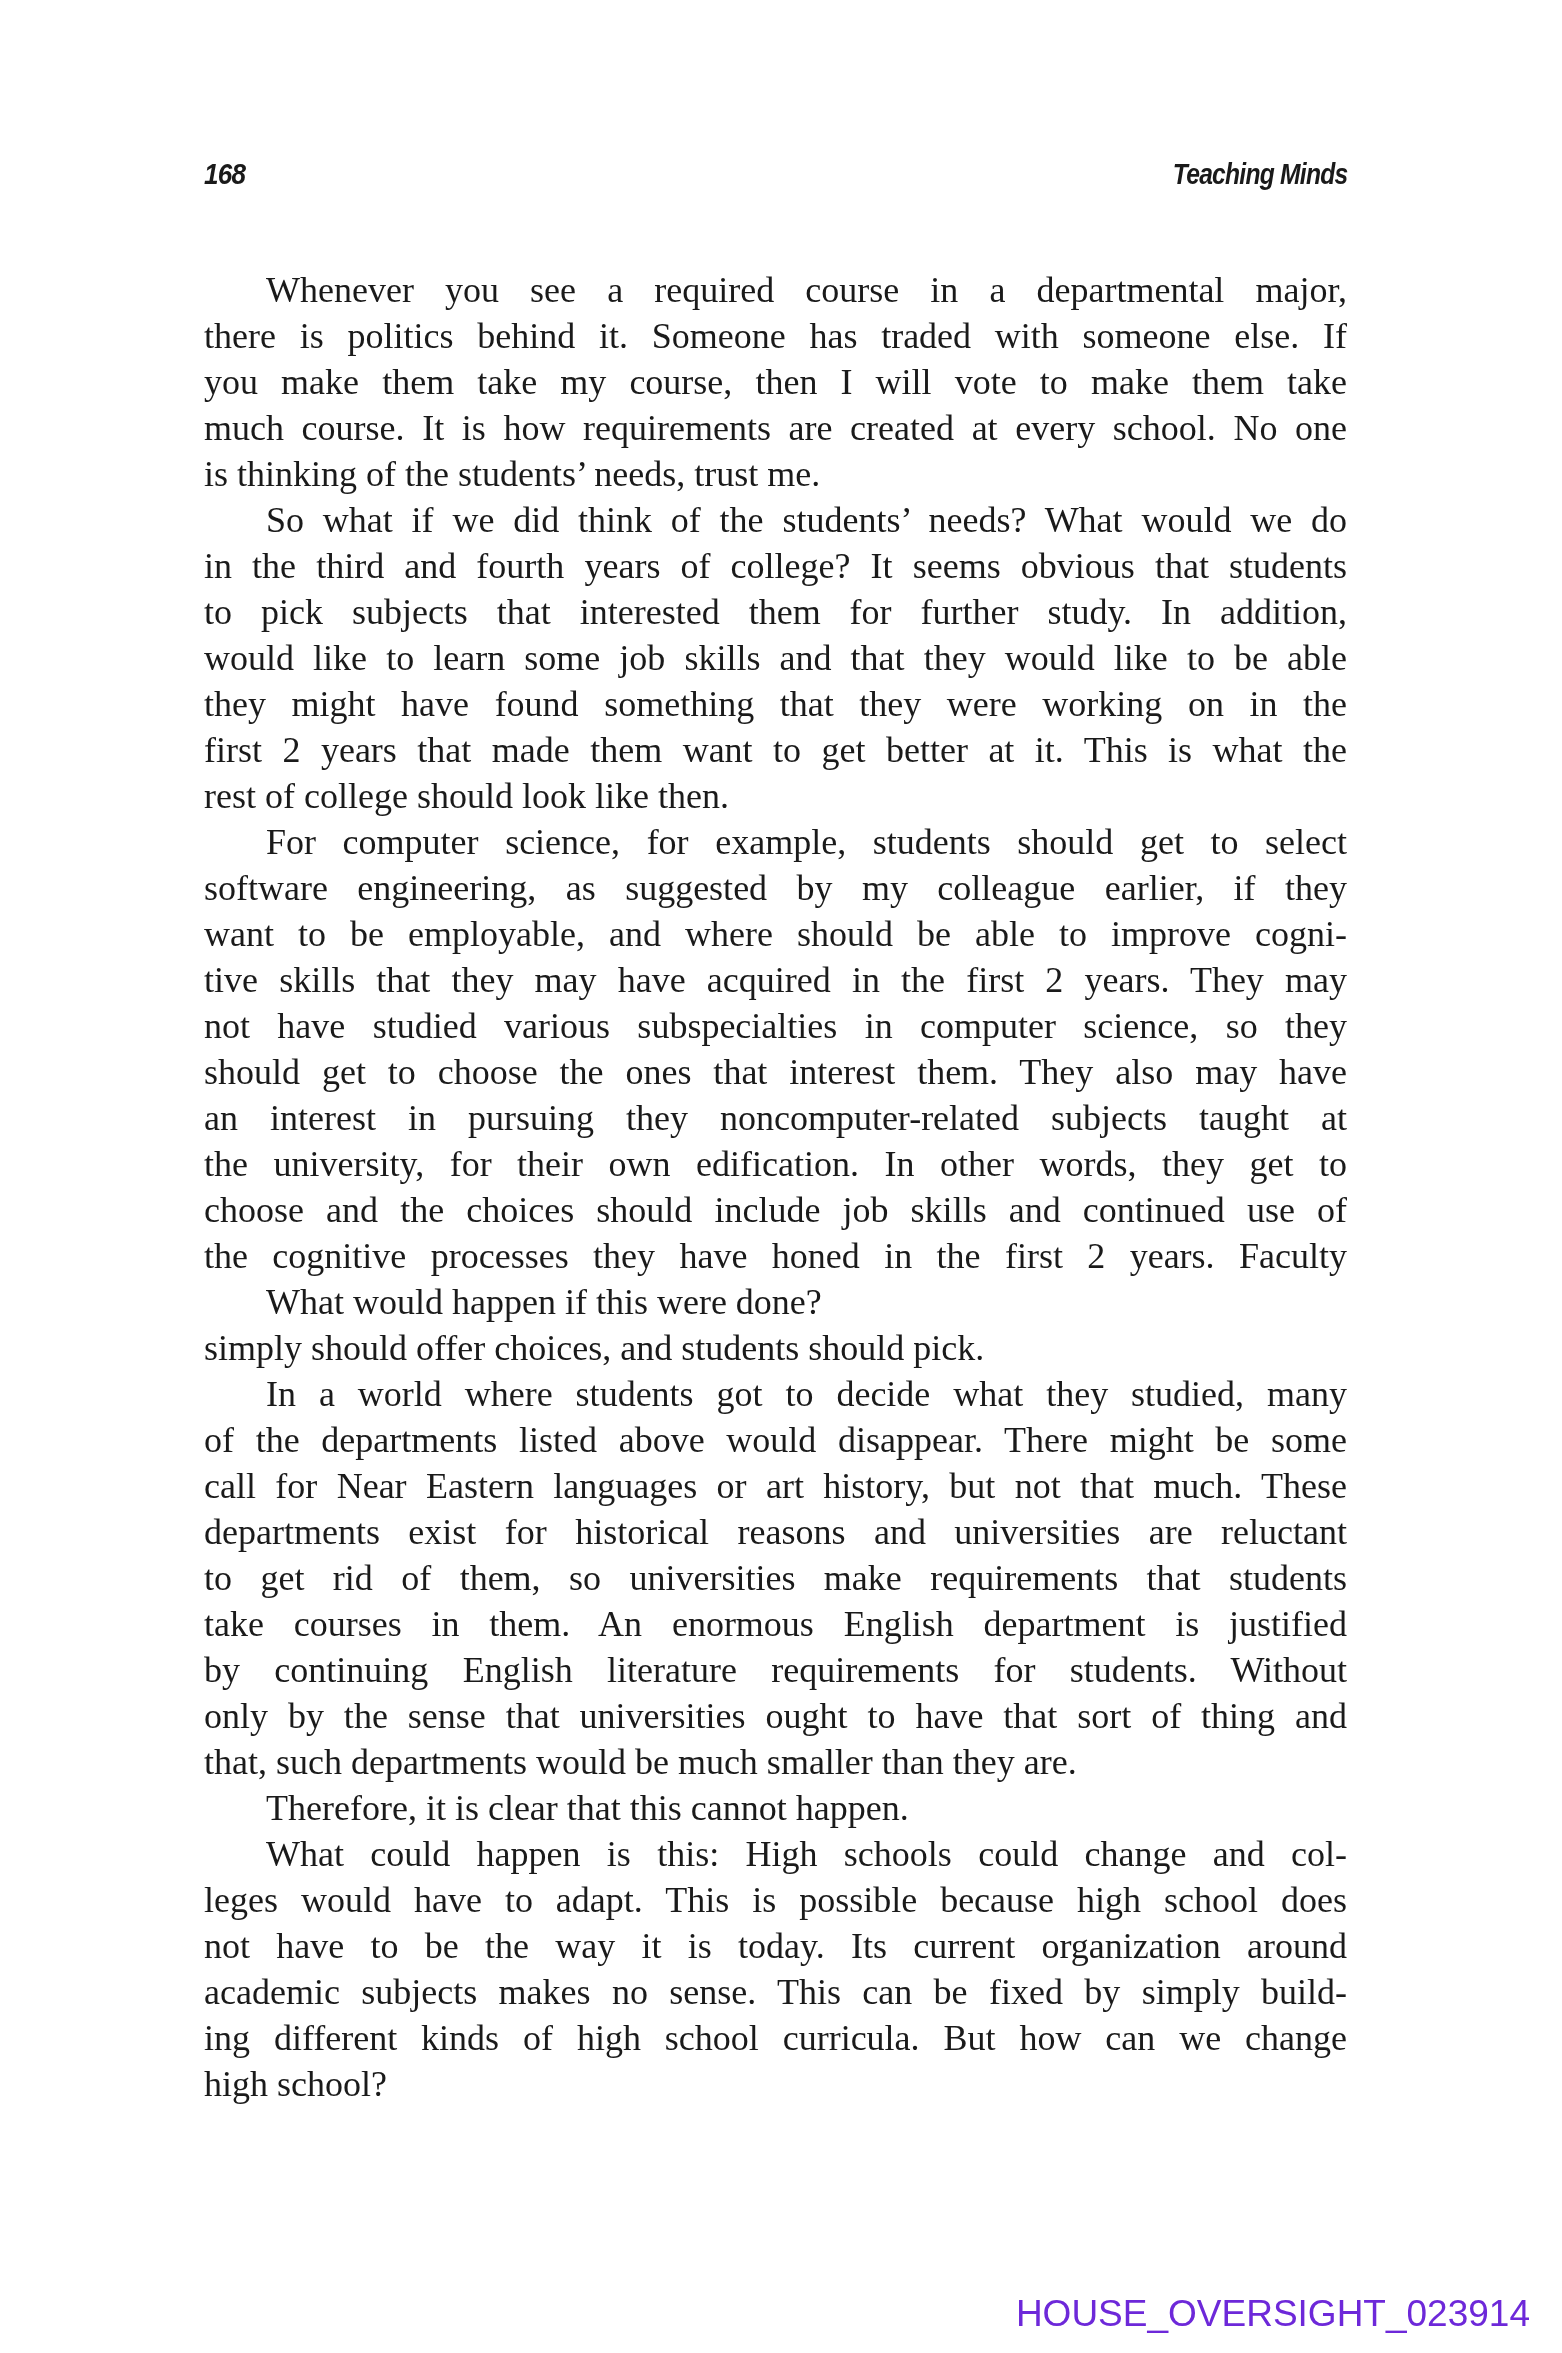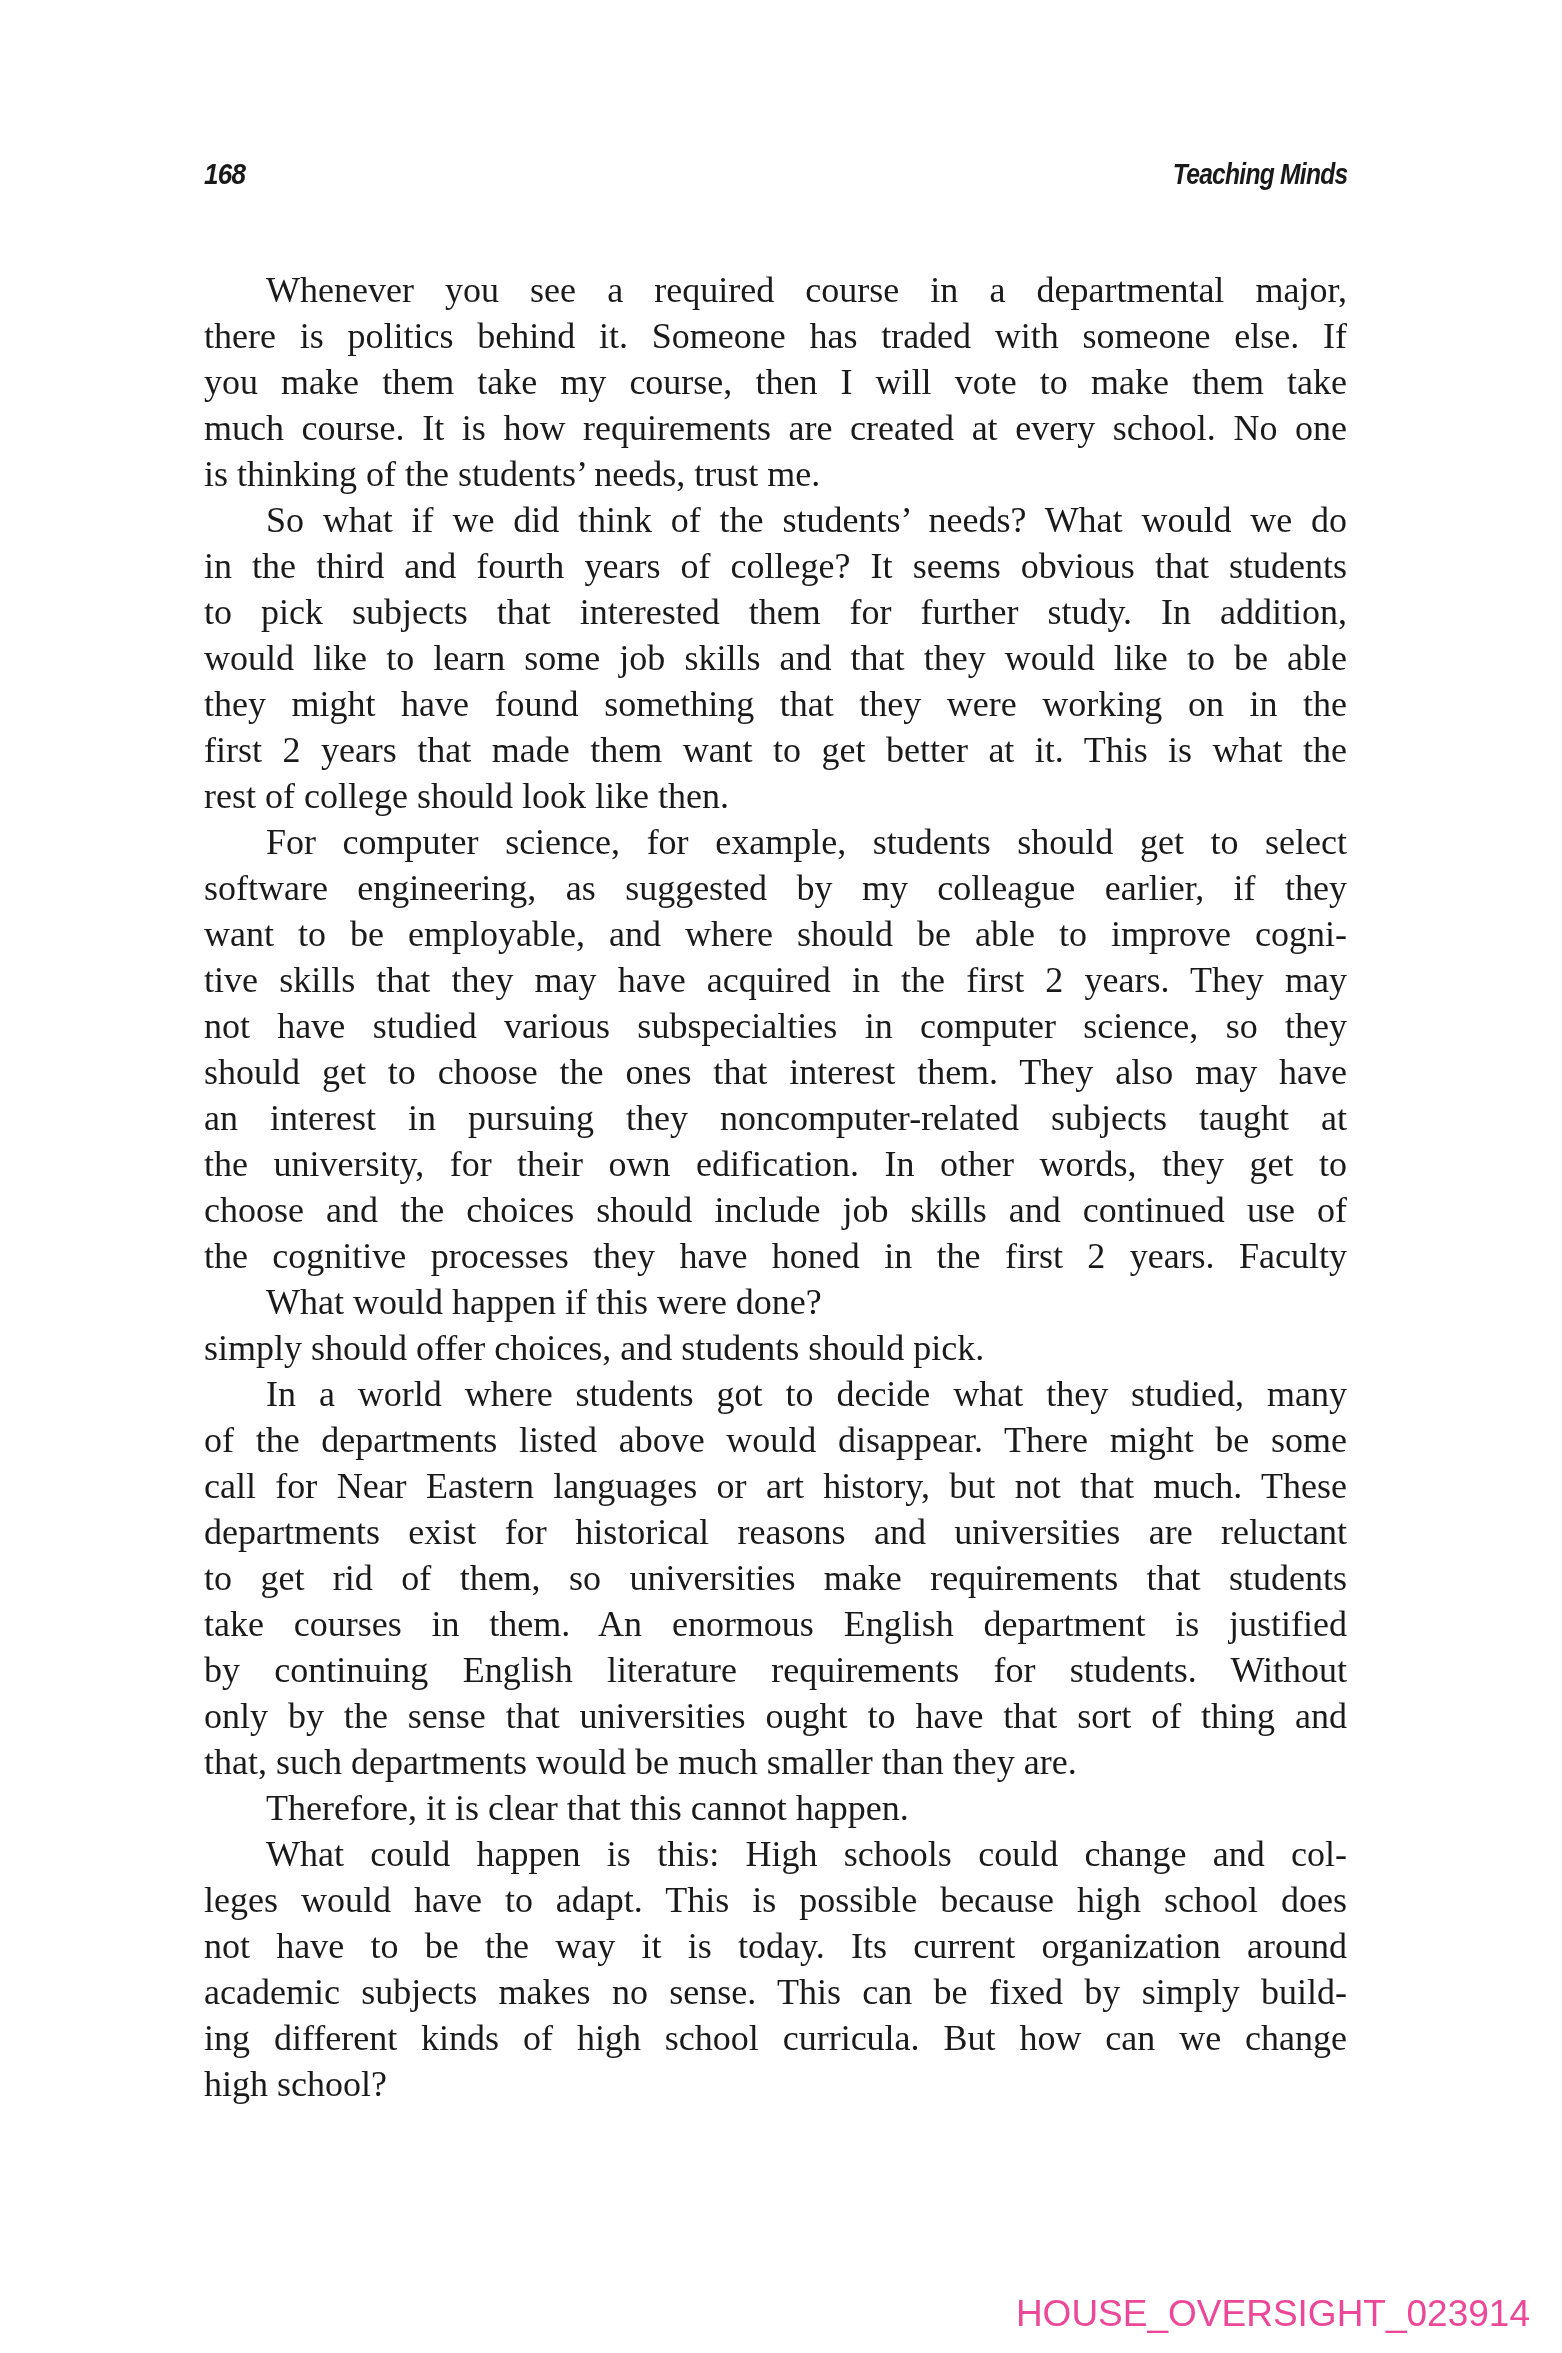--- a/index.html
+++ b/index.html
@@ -4,21 +4,21 @@
   <style>
     html, body { margin: 0; padding: 0; background: #ffffff; }
     body { width: 1562px; height: 2354px; position: relative; overflow: hidden; color: #1a1a1a; }
     .page-header { position: absolute; left: 204px; top: 158px; width: 1143px; height: 34px; }
     .folio { position: absolute; left: 0; top: 0; font-family: "Liberation Sans", sans-serif; font-weight: bold; font-style: italic; font-size: 29px; letter-spacing: -0.9px; transform: scaleX(0.9); transform-origin: left top; }
     .running-head { position: absolute; right: 0; top: 0; font-family: "Liberation Sans", sans-serif; font-weight: bold; font-style: italic; font-size: 29px; letter-spacing: -0.9px; transform: scaleX(0.85); transform-origin: right top; }
     .body-text { position: absolute; left: 204px; top: 250px; width: 1143px; font-family: "Liberation Serif", serif; font-size: 36px; line-height: 46px; margin-top: 17px; }
     .line { display: block; height: 46px; white-space: nowrap; text-align: justify; text-align-last: justify; overflow: visible; }
     .line.indent { padding-left: 62px; }
     .line.last { text-align-last: left; }
-    .bates { position: absolute; right: 32px; top: 2293px; font-family: "Liberation Sans", sans-serif; font-size: 37px; color: #ec4899; letter-spacing: 0px; margin-left: 47px; }
+    .bates { position: absolute; right: 32px; top: 2293px; font-family: "Liberation Sans", sans-serif; font-size: 37px; color: #6d28d9; letter-spacing: 0px; margin-left: 47px; }
   </style>
 </head>
 <body>
 
 <div class="page-header">
   <span class="folio">168</span>
   <span class="running-head">Teaching Minds</span>
 </div>
 
 <div class="body-text" id="body-text">

